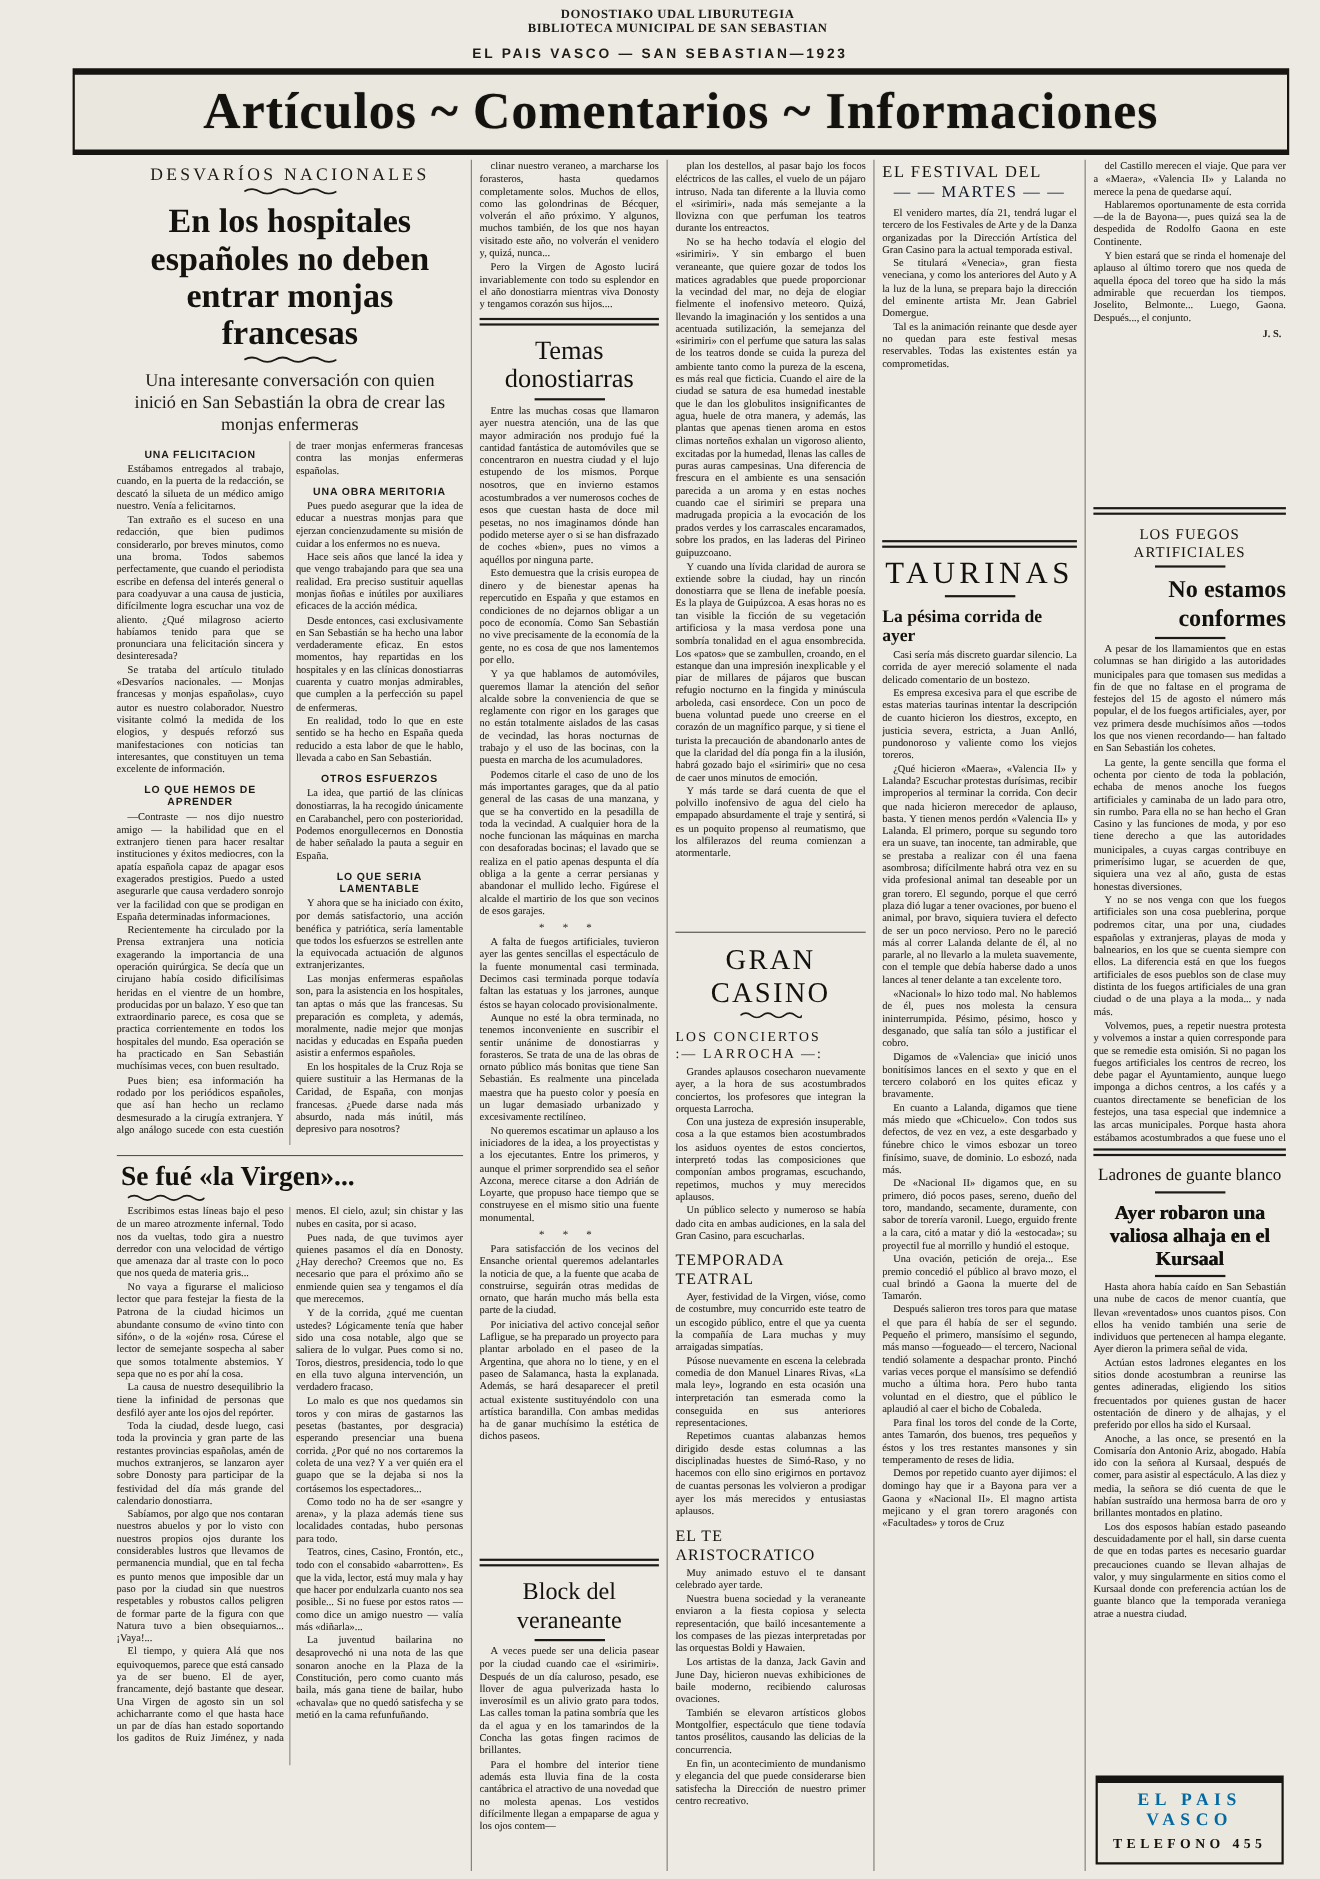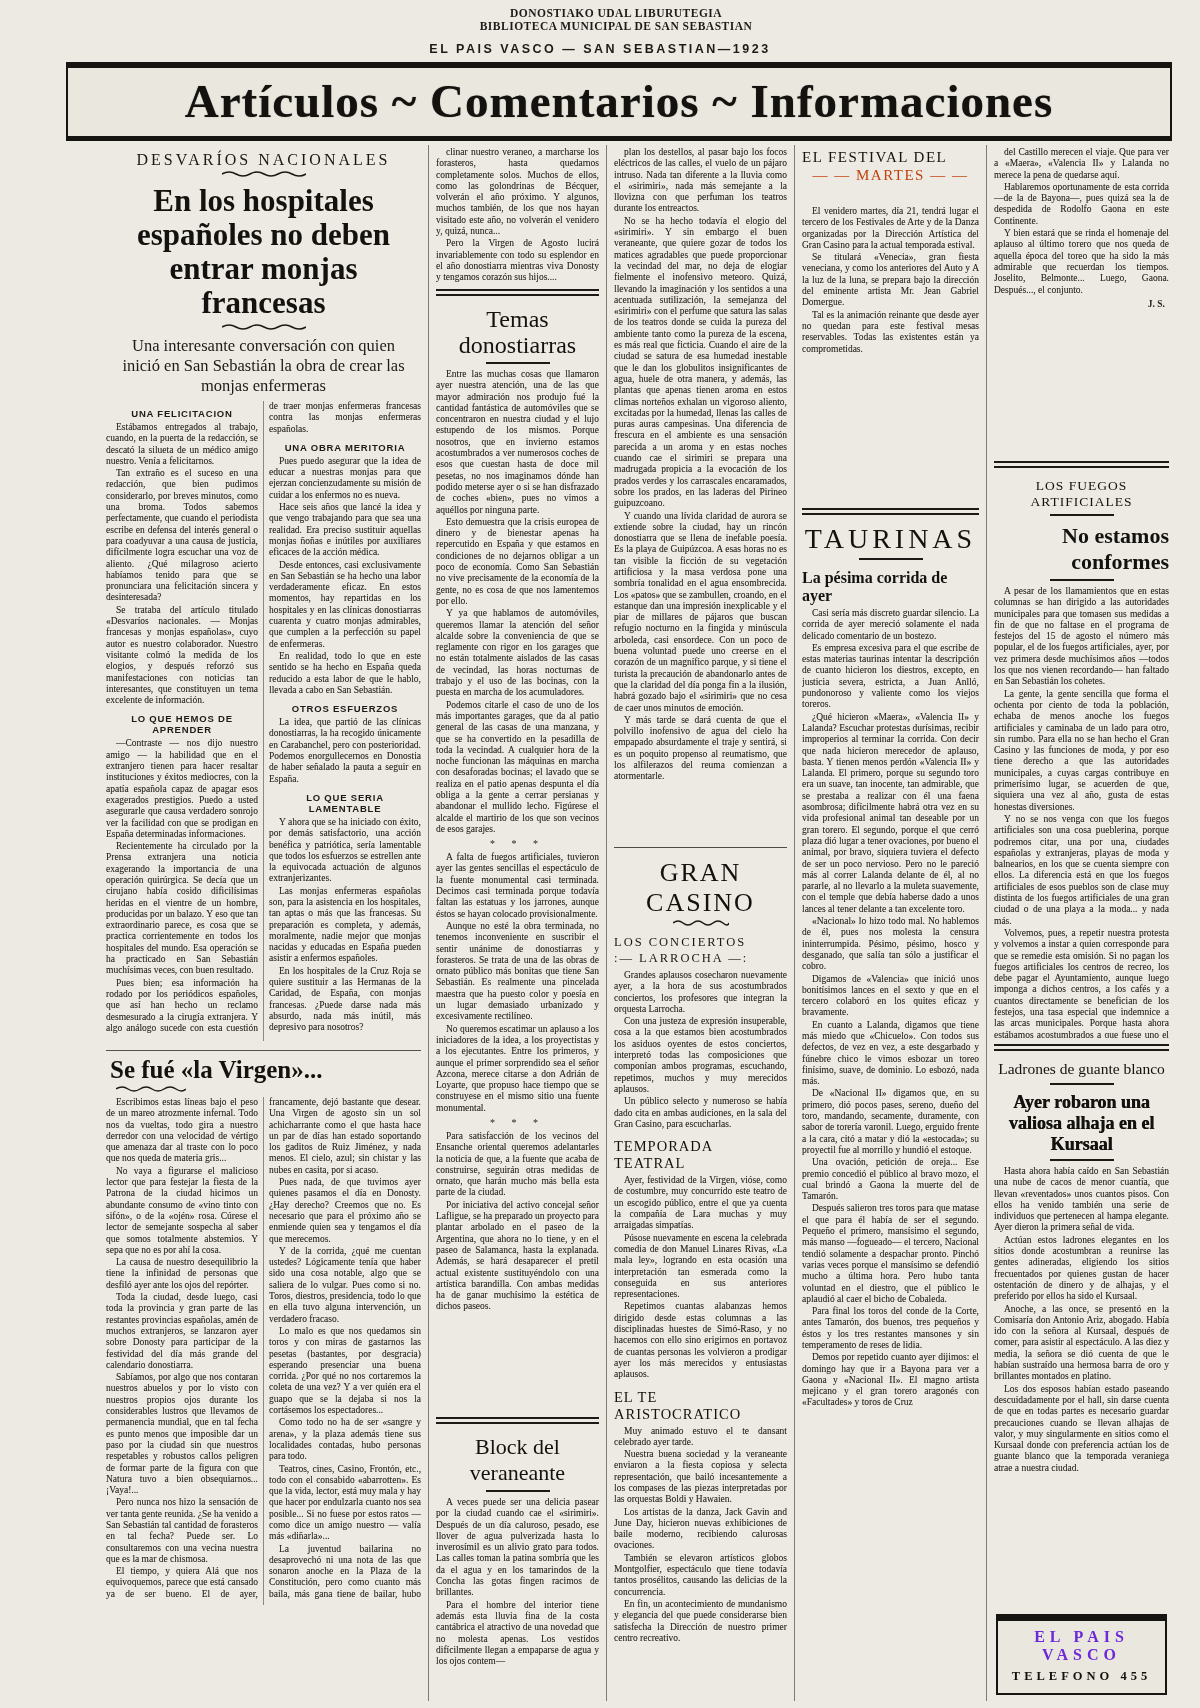--- a/index.html
+++ b/index.html
@@ -44,32 +44,32 @@
   .sefue-head{margin:0 0 0 4px;font-size:25px;font-weight:bold;color:#14120e;}
   .sefue-body{height:508px;margin-top:5px;}
   
   .temas-title{margin:4px 0 1px;font-size:24px;line-height:26px;text-align:center;font-weight:normal;color:#14120e;}
   .block-title{margin:4px 0 1px;font-size:22px;text-align:center;font-weight:normal;color:#14120e;}
   .gc-title{margin:6px 0 0;font-size:26px;letter-spacing:2px;text-align:center;font-weight:normal;color:#14120e;}
   .gc-sub1{margin:6px 0 1px;font-size:12.5px;letter-spacing:2px;font-weight:normal;color:#1b1915;}
   .gc-sub2{margin:0 0 4px;font-size:12.5px;letter-spacing:2px;font-weight:normal;color:#1b1915;}
   .sec-sub{margin:7px 0 3px;font-size:14.5px;letter-spacing:1px;font-weight:normal;color:#14120e;}
   .fest-l1{margin:2px 0 0;font-size:15px;letter-spacing:1.5px;font-weight:normal;color:#14120e;}
-  .fest-l2{margin:1px 0 22px;font-size:15px;letter-spacing:1.5px;text-align:center;font-weight:normal;color:#c2410c;}
+  .fest-l2{margin:1px 0 5px;font-size:15px;letter-spacing:1.5px;text-align:center;font-weight:normal;color:#0f172a;}
   .tau-title{margin:2px 0 0;font-size:28px;letter-spacing:4px;text-align:center;font-weight:normal;color:#14120e;}
   .tau-sub{margin:4px 0 3px;font-size:16px;font-weight:bold;color:#14120e;}
   .fuegos-kicker{margin:4px 0 1px;font-size:13.5px;letter-spacing:1px;text-align:center;font-weight:normal;color:#14120e;}
   .fuegos-head{margin:2px 0 1px;font-size:22px;font-weight:bold;text-align:right;color:#14120e;}
   .lad-kicker{margin:3px 0 2px;font-size:15.5px;text-align:center;font-weight:normal;color:#14120e;}
   .lad-head{margin:2px 0 1px;font-size:18px;line-height:21px;font-weight:800;text-align:center;color:#14120e;
     text-shadow:.5px 0 0 #14120e;}
   .flexfill{flex:1;overflow:hidden;}
   
   .phonebox{margin:10px 2px 0;border:2px solid #171511;border-top:7px solid #171511;padding:7px 4px 9px;text-align:center;background:#eae7df;}
-  .phone-l1{font-size:16px;letter-spacing:5px;font-weight:bold;color:#6d28d9;}
+  .phone-l1{font-size:16px;letter-spacing:5px;font-weight:bold;color:#0369a1;}
   .phone-l2{margin-top:5px;font-size:12.5px;letter-spacing:4px;font-weight:bold;color:#14120e;}
 </style>
 </head>
 <body>
 
 <header class="masthead">
   <div class="lib-line">DONOSTIAKO UDAL LIBURUTEGIA</div>
   <div class="lib-line">BIBLIOTECA MUNICIPAL DE SAN SEBASTIAN</div>
   <div class="paper-line">EL PAIS VASCO — SAN SEBASTIAN—1923</div>
 </header>
@@ -116,21 +116,20 @@
       <h2 class="sefue-head">Se fué «la Virgen»...</h2>
       <svg class="sq" style="margin-left:10px" width="70" height="7" aria-hidden="true">
           <path d="M0 4 Q 6 0 12 4 T 24 4 T 36 4 T 48 4 T 60 4 T 70 4" stroke="#1c1a16" fill="none" stroke-width="1.5"></path>
         </svg>
       <div class="twocol sefue-body">
           <p>Escribimos estas líneas bajo el peso de un mareo atrozmente infernal. Todo nos da vueltas, todo gira a nuestro derredor con una velocidad de vértigo que amenaza dar al traste con lo poco que nos queda de materia gris...</p>
           <p>No vaya a figurarse el malicioso lector que para festejar la fiesta de la Patrona de la ciudad hicimos un abundante consumo de «vino tinto con sifón», o de la «ojén» rosa. Cúrese el lector de semejante sospecha al saber que somos totalmente abstemios. Y sepa que no es por ahí la cosa.</p>
           <p>La causa de nuestro desequilibrio la tiene la infinidad de personas que desfiló ayer ante los ojos del repórter.</p>
           <p>Toda la ciudad, desde luego, casi toda la provincia y gran parte de las restantes provincias españolas, amén de muchos extranjeros, se lanzaron ayer sobre Donosty para participar de la festividad del día más grande del calendario donostiarra.</p>
           <p>Sabíamos, por algo que nos contaran nuestros abuelos y por lo visto con nuestros propios ojos durante los considerables lustros que llevamos de permanencia mundial, que en tal fecha es punto menos que imposible dar un paso por la ciudad sin que nuestros respetables y robustos callos peligren de formar parte de la figura con que Natura tuvo a bien obsequiarnos... ¡Vaya!...</p>
-          <p>Pero nunca nos hizo la sensación de ver tanta gente reunida. ¿Se ha venido a San Sebastián tal cantidad de forasteros en tal fecha? Puede ser. Lo consultaremos con una vecina nuestra que es la mar de chismosa.</p>
           <p>El tiempo, y quiera Alá que nos equivoquemos, parece que está cansado ya de ser bueno. El de ayer, francamente, dejó bastante que desear. Una Virgen de agosto sin un sol achicharrante como el que hasta hace un par de días han estado soportando los gaditos de Ruiz Jiménez, y nada menos. El cielo, azul; sin chistar y las nubes en casita, por si acaso.</p>
           <p>Pues nada, de que tuvimos ayer quienes pasamos el día en Donosty. ¿Hay derecho? Creemos que no. Es necesario que para el próximo año se enmiende quien sea y tengamos el día que merecemos.</p>
           <p>Y de la corrida, ¿qué me cuentan ustedes? Lógicamente tenía que haber sido una cosa notable, algo que se saliera de lo vulgar. Pues como si no. Toros, diestros, presidencia, todo lo que en ella tuvo alguna intervención, un verdadero fracaso.</p>
           <p>Lo malo es que nos quedamos sin toros y con miras de gastarnos las pesetas (bastantes, por desgracia) esperando presenciar una buena corrida. ¿Por qué no nos cortaremos la coleta de una vez? Y a ver quién era el guapo que se la dejaba si nos la cortásemos los espectadores...</p>
           <p>Como todo no ha de ser «sangre y arena», y la plaza además tiene sus localidades contadas, hubo personas para todo.</p>
           <p>Teatros, cines, Casino, Frontón, etc., todo con el consabido «abarrotten». Es que la vida, lector, está muy mala y hay que hacer por endulzarla cuanto nos sea posible... Si no fuese por estos ratos — como dice un amigo nuestro — valía más «diñarla»...</p>
           <p>La juventud bailarina no desaprovechó ni una nota de las que sonaron anoche en la Plaza de la Constitución, pero como cuanto más baila, más gana tiene de bailar, hubo «chavala» que no quedó satisfecha y se metió en la cama refunfuñando.</p>
         </div>
     </div>
   </section>

